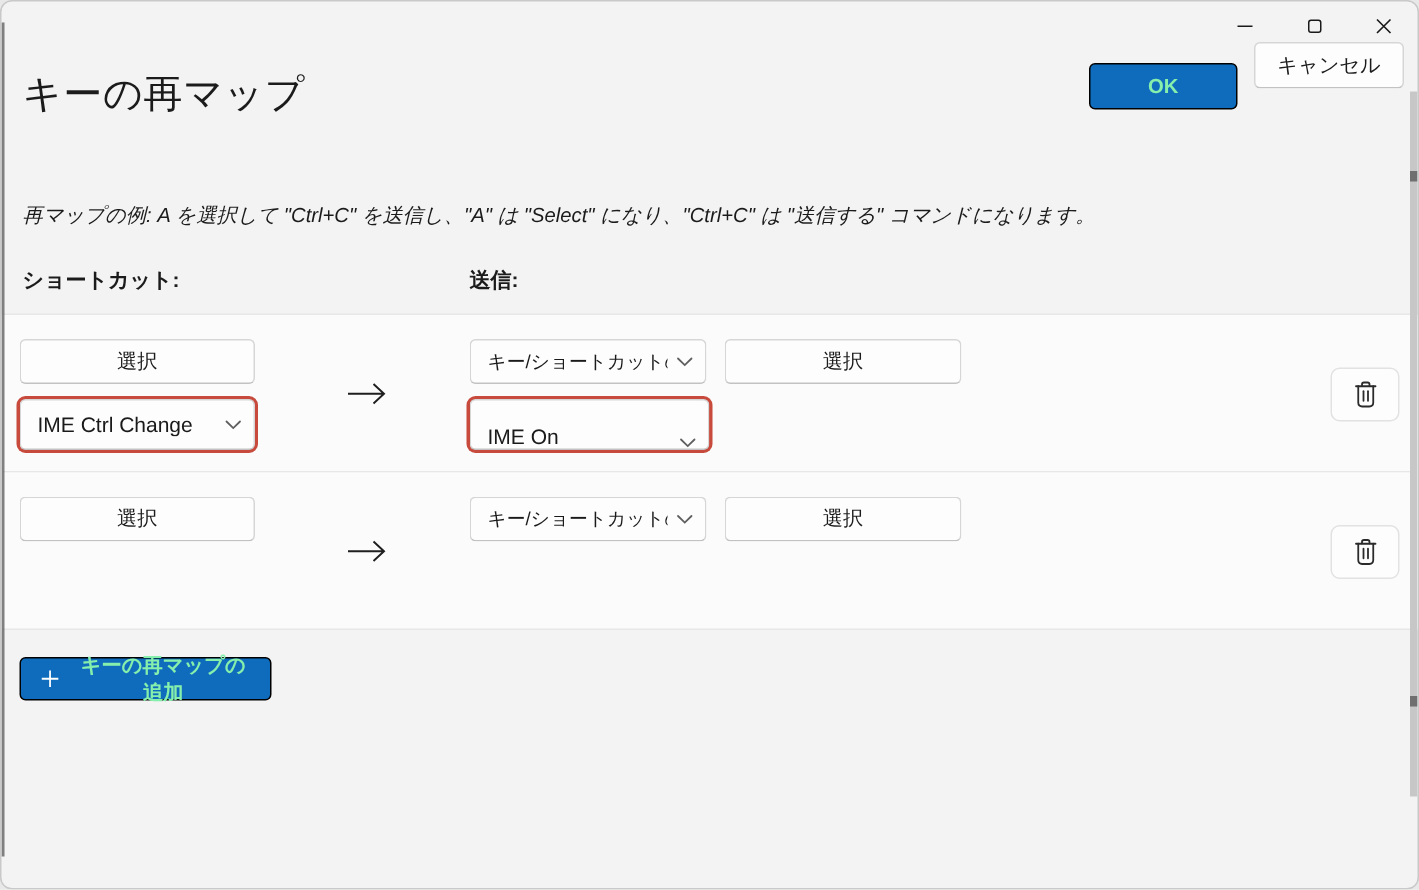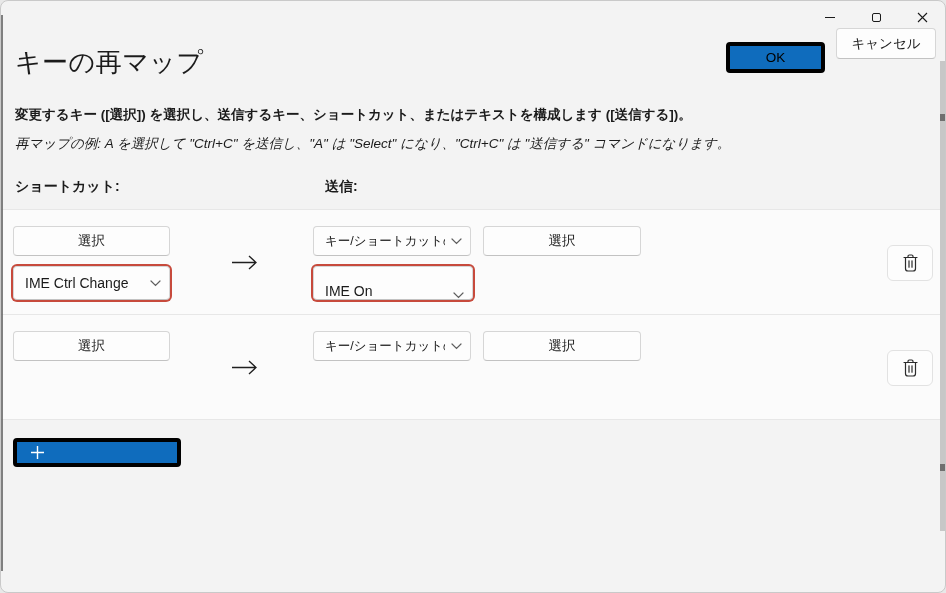--- a/index.html
+++ b/index.html
@@ -24,36 +24,36 @@
   .min-glyph { width:10px; height:1px; background:#1a1a1a; }
   .max-glyph { width:9px; height:9px; border:1px solid #1a1a1a; border-radius:2px; }
 
   
   .page-title { position:absolute; left:14px; top:44px; font-size:26px; font-weight:400; letter-spacing:0.5px; }
   .btn {
     display:flex; align-items:center; justify-content:center;
     font-size:13.5px; border-radius:4px; cursor:default;
   }
   .btn-accent {
-    background:#0f6cbd; color:#000000; border:4px solid #000000;
+    background:#0f6cbd; color:#86efac; border:1px solid #000000;font-weight:bold;
   }
   .btn-standard {
     background:#fdfdfd; color:#1b1b1b; border:1px solid #d6d6d6; border-bottom-color:#c2c2c2;
   }
   .ok-btn { position:absolute; left:725px; top:41px; width:99px; height:31px; }
   .cancel-btn { position:absolute; left:835px; top:27px; width:100px; height:31px; }
 
   
   .desc-bold { position:absolute; left:14px; top:105px; font-size:13.5px; font-weight:700; }
   .desc-italic { position:absolute; left:14px; top:134px; font-size:13.5px; font-style:italic; }
 
   
   .col-header { position:absolute; top:177px; font-size:14px; font-weight:700; }
   .col-header.select { left:14px; }
-  .col-header.send { left:324px; }
+  .col-header.send { left:312px; }
 
   
   .rows { position:absolute; left:0; top:208px; width:942px; border-top:1px solid #e7e7e7; }
   .remap-row {
     position:relative; width:946px; height:105px;
     background:#fbfbfb; border-bottom:1px solid #e7e7e7;
   }
 
   .select-btn { position:absolute; font-size:13.5px; }
   .sel-a { left:12px; top:16px; width:157px; height:30px; }
@@ -111,21 +111,20 @@
   <button class="caption-btn close">
     <svg width="11" height="11" viewBox="0 0 11 11">
       <path d="M1 1 L10 10 M10 1 L1 10" stroke="#1a1a1a" stroke-width="1.1" fill="none"></path>
     </svg>
   </button>
 
   <h1 class="page-title">キーの再マップ</h1>
   <button class="btn btn-accent ok-btn">OK</button>
   <button class="btn btn-standard cancel-btn">キャンセル</button>
 
-  <div class="desc-bold">変更するキー ([選択]) を選択し、送信するキー、ショートカット、またはテキストを構成します ([送信する])。</div>
   <div class="desc-italic">再マップの例: A を選択して "Ctrl+C" を送信し、"A" は "Select" になり、"Ctrl+C" は "送信する" コマンドになります。</div>
 
   <div class="col-header select">ショートカット:</div>
   <div class="col-header send">送信:</div>
 
   <div class="rows">
 
     <div class="remap-row">
       <button class="btn btn-standard select-btn sel-a">選択</button>
 
@@ -207,20 +206,21 @@
         </svg>
       </button>
     </div>
 
   </div>
 
   <button class="btn btn-accent add-btn">
     <svg width="15" height="15" viewBox="0 0 15 15">
       <path d="M7.5 1 V14 M1 7.5 H14" stroke="#ffffff" stroke-width="1.4" fill="none"></path>
     </svg>
+    <span>キーの再マップの追加</span>
   </button>
 
   <div class="left-edge"></div>
   <div class="right-strip">
     <div class="tick t1"></div>
     <div class="tick t2"></div>
   </div>
 
 </div>
 

